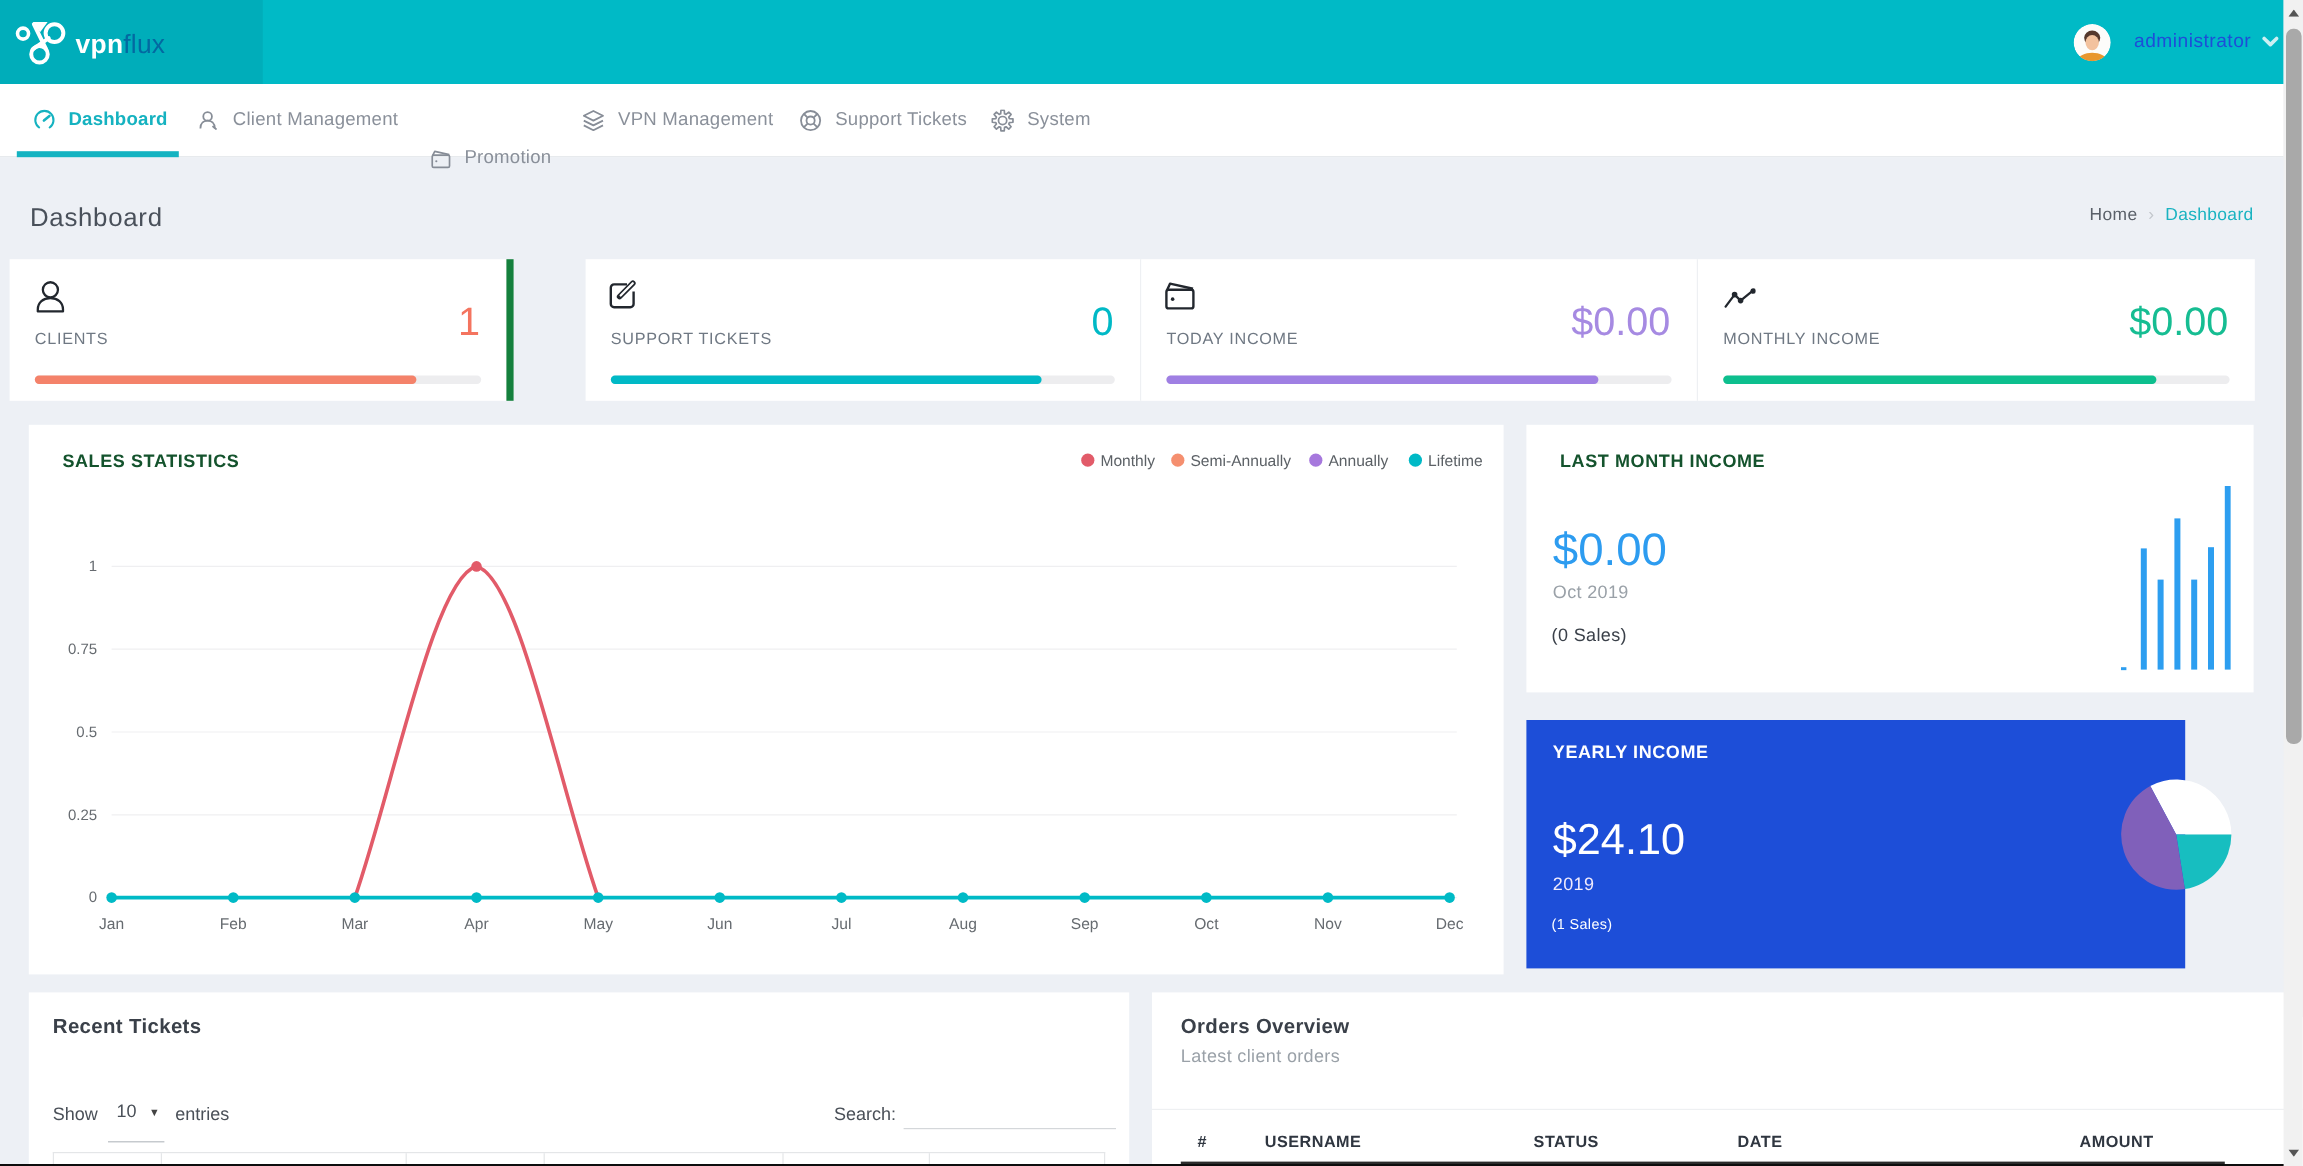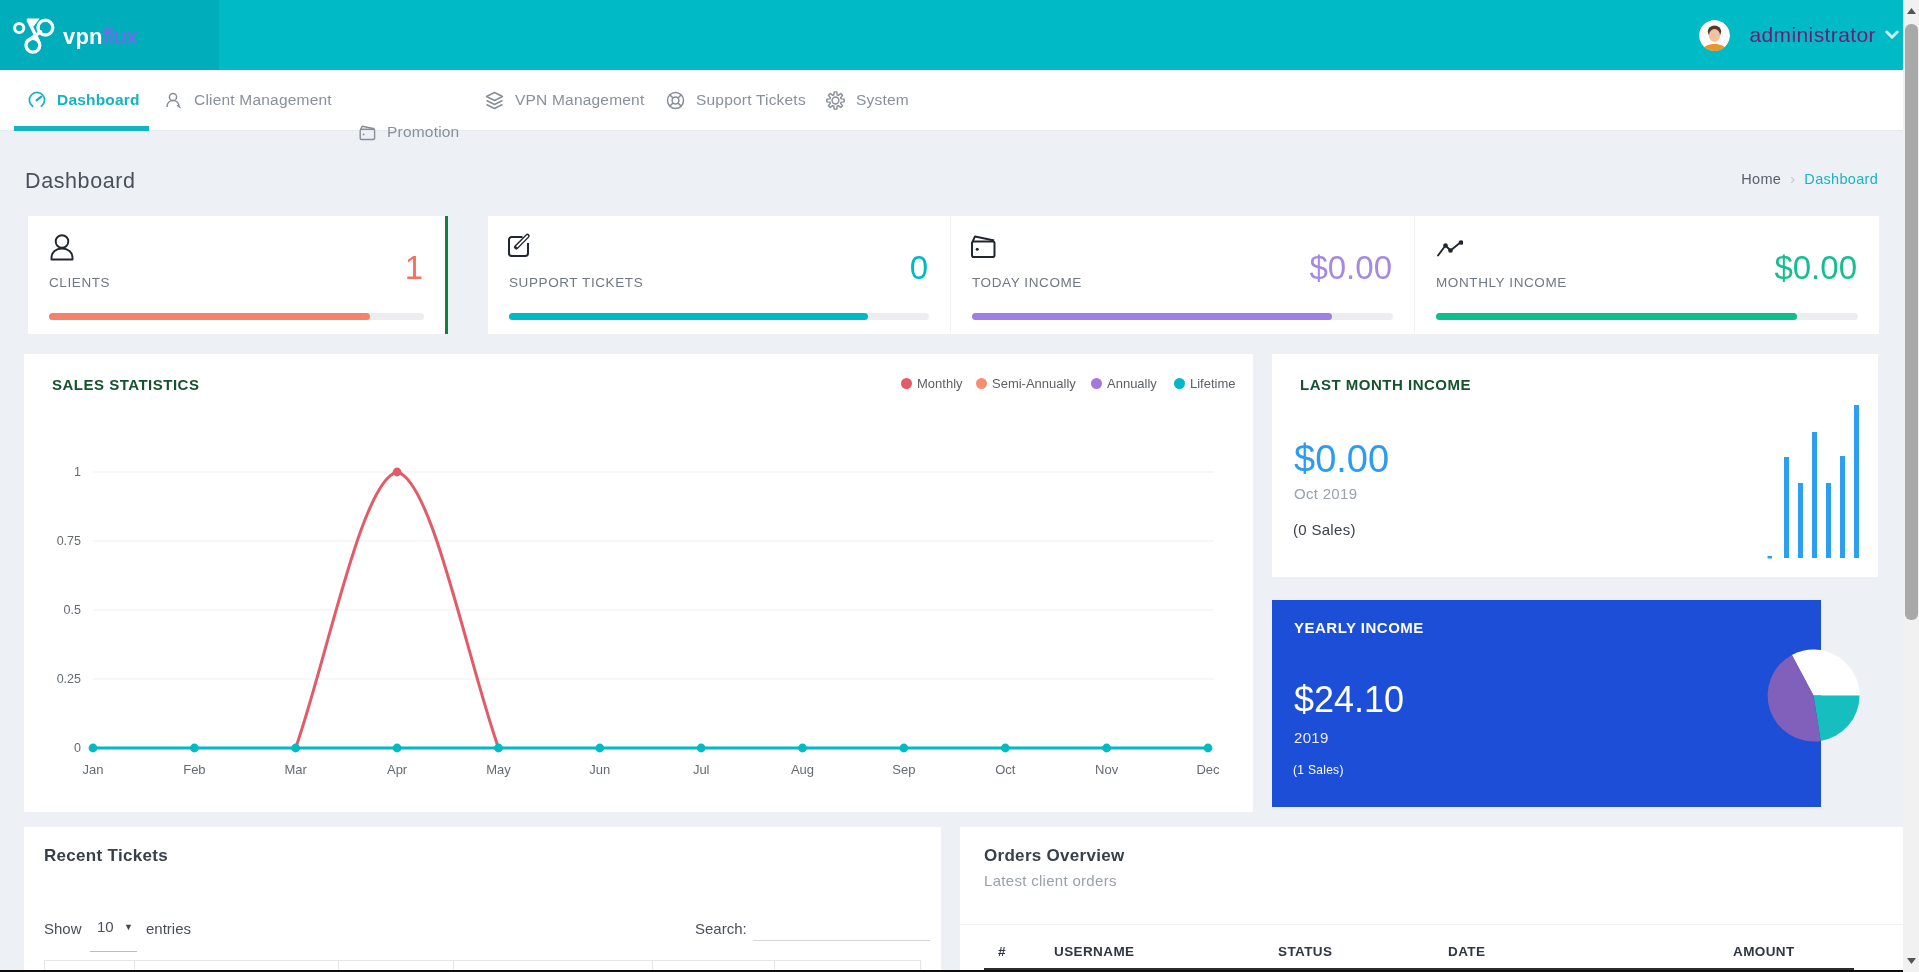--- a/index.html
+++ b/index.html
@@ -4,23 +4,23 @@
 <style>
 * { margin:0; padding:0; box-sizing:border-box; }
 html,body { width:1919px; height:972px; overflow:hidden; }
 body { font-family:"Liberation Sans", sans-serif; background:#edf0f5; position:relative; }
 .abs { position:absolute; }
 
 
 #hdr { left:0; top:0; width:1903px; height:70px; background:#00bac6; }
 #logobox { left:0; top:0; width:219px; height:70px; background:#00adba; }
 #logotxt { left:63px; top:24px; font-size:22px; color:#fff; font-weight:bold; letter-spacing:0.2px;}
-#logotxt .lt { font-weight:normal; color:#8b5cf6; }
+#logotxt .lt { font-weight:normal; color:#0369a1; }
 #admin { right:20px; top:0; height:70px; display:flex; align-items:center; position:absolute; }
-#admin .nm { color:#701a75; font-size:21px; margin-left:19px; letter-spacing:0.4px; }
+#admin .nm { color:#1d4ed8; font-size:16px; margin-left:19px; letter-spacing:0.4px; }
 
 
 #nav { left:0; top:70px; width:1903px; height:61px; background:#fff; border-bottom:1px solid #e7eaed; }
 .nvi { position:absolute; top:70px; height:60px; display:flex; align-items:center; color:#8a909a; font-size:15.5px; letter-spacing:0.2px; }
 .nvi svg { margin-right:11px; }
 .nvi.act { color:#15b2c0; font-weight:bold; }
 #underl { left:14px; top:126px; width:135px; height:5px; background:#14b3c1; }
 
 
 #ttl { left:25px; top:169px; font-size:21.5px; color:#49505a; letter-spacing:0.6px; }
@@ -133,21 +133,21 @@
 <div class="nvi" style="left:826px;">
   <svg width="19" height="19" viewBox="0 0 20 20" fill="none" stroke="#878d97" stroke-width="1.5" stroke-linejoin="round">
     <circle cx="10" cy="10" r="3.6"></circle>
     <path d="M8.29 4.04 L8.56 0.91 L11.44 0.91 L11.71 4.04 L13.01 4.58 L15.41 2.56 L17.44 4.59 L15.42 6.99 L15.96 8.29 L19.09 8.56 L19.09 11.44 L15.96 11.71 L15.42 13.01 L17.44 15.41 L15.41 17.44 L13.01 15.42 L11.71 15.96 L11.44 19.09 L8.56 19.09 L8.29 15.96 L6.99 15.42 L4.59 17.44 L2.56 15.41 L4.58 13.01 L4.04 11.71 L0.91 11.44 L0.91 8.56 L4.04 8.29 L4.58 6.99 L2.56 4.59 L4.59 2.56 L6.99 4.58 Z"></path>
   </svg>System</div>
 <div class="abs" id="underl"></div>
 
 <div class="abs" id="ttl">Dashboard</div>
 <div id="bc"><span class="h">Home</span><span class="s">›</span><span class="d">Dashboard</span></div>
 
-<div class="abs scard" style="left:28px; width:420px; border-right:3px solid #15803d;">
+<div class="abs scard" style="left:8px; width:420px; border-right:6px solid #15803d;">
   <svg class="abs" style="left:21px; top:17px;" width="26" height="28" viewBox="0 0 26 28" fill="none" stroke="#22272e" stroke-width="1.9">
     <circle cx="13" cy="8.5" r="6.3"></circle>
     <path d="M2.5 26.5 v-1.5 c0-6 4.5-9.5 10.5-9.5 s10.5 3.5 10.5 9.5 v1.5 z" stroke-linejoin="round"></path>
   </svg>
   <div class="lbl">CLIENTS</div>
   <div class="val" style="color:#f4745f;">1</div>
   <div class="track">
       <div class="fill" style="background:#f4826a;"></div>
     </div>
 </div>

